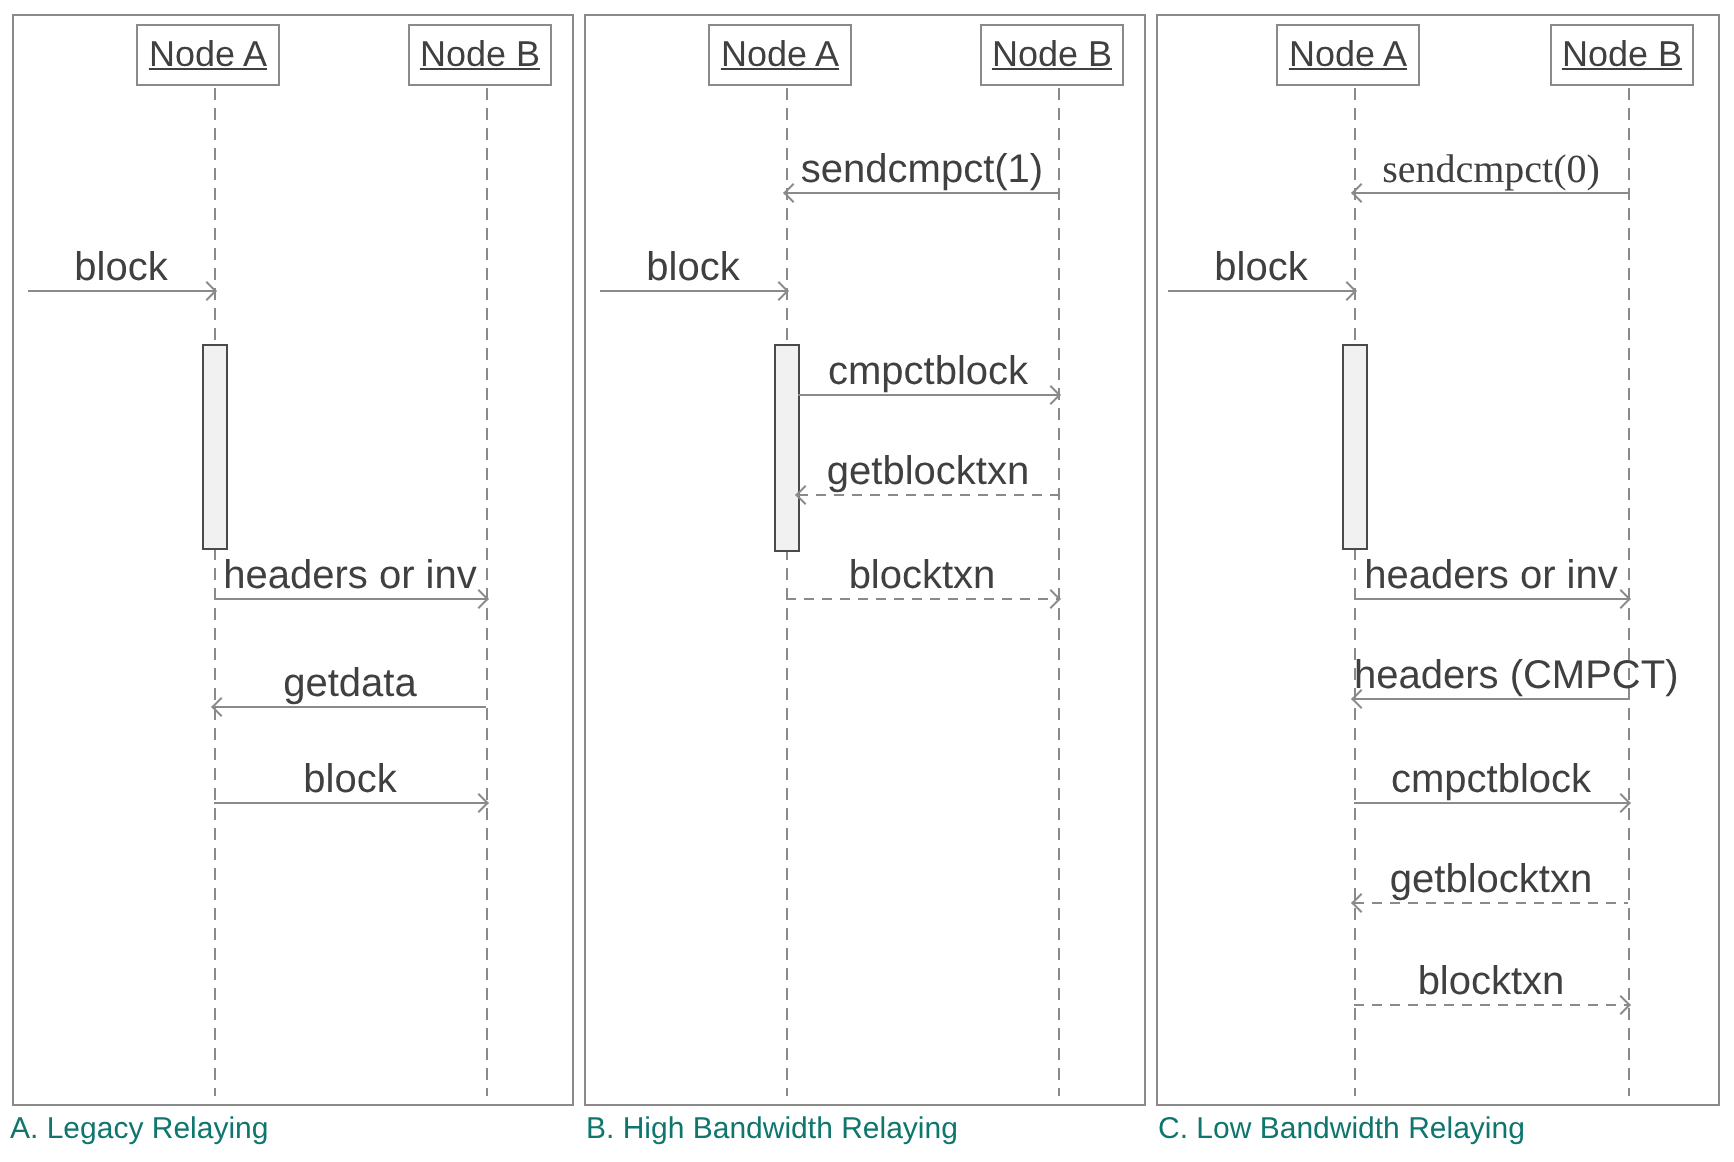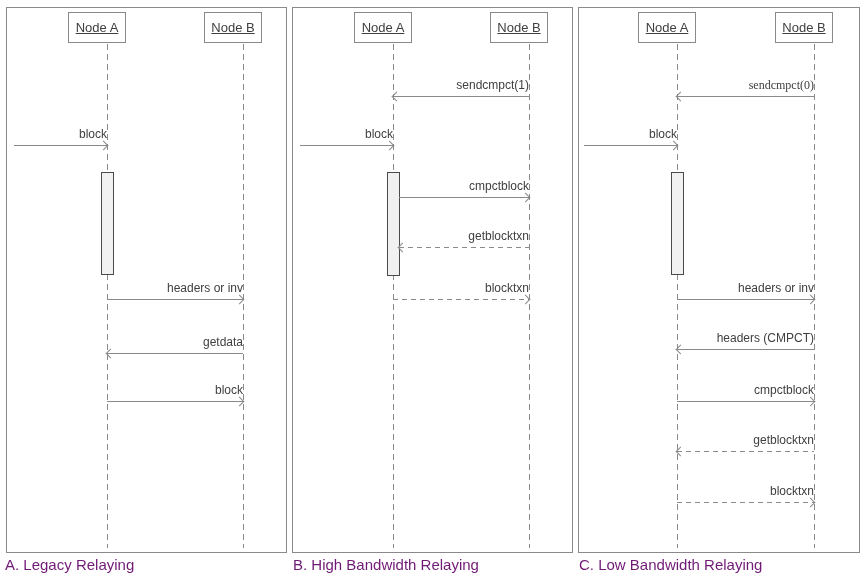--- a/index.html
+++ b/index.html
@@ -6,55 +6,55 @@
   body{
     width:867px;height:581px;position:relative;overflow:hidden;
     font-family:"Liberation Sans", sans-serif;
     -webkit-font-smoothing:antialiased;
   }
   .panel{
     position:absolute;top:7px;height:546px;
     border:1px solid #8a8a8a;background:#ffffff;box-sizing:border-box;
   }
   .actor{
-    position:absolute;top:12px;width:58px;height:31px;box-sizing:border-box;
+    position:absolute;top:12px;width:72px;height:31px;box-sizing:border-box;
     border:1px solid #8a8a8a;background:#ffffff;
     display:flex;align-items:center;justify-content:center;
-    font-size:13px;color:#404040;z-index:3;
+    font-size:18px;color:#404040;z-index:3;
   }
   .actor span{text-decoration:underline;}
   .lifeline{
     position:absolute;top:44px;height:504px;width:1px;z-index:1;
     background:repeating-linear-gradient(to bottom,#8a8a8a 0 6px,transparent 6px 10px);
   }
   .activation{
     position:absolute;width:11px;box-sizing:content-box;
     background:#f1f1f1;border:1px solid #4a4a4a;z-index:2;
   }
   .msg{position:absolute;z-index:2;}
   .msg .lbl{
-    height:20px;line-height:20px;text-align:right;
-    font-size:12px;color:#404040;white-space:nowrap;
+    height:20px;line-height:20px;text-align:center;
+    font-size:20px;color:#404040;white-space:nowrap;
   }
   .msg .ln{position:relative;height:1px;margin-top:1px;}
   .ln.solid{background:#8a8a8a;}
   .ln.dashed{background:repeating-linear-gradient(to right,#8a8a8a 0 5px,transparent 5px 9px);}
   .chev{position:absolute;width:7px;height:7px;box-sizing:border-box;}
   .chev.right{
     right:0;top:-3px;
     border-top:1px solid #8a8a8a;border-right:1px solid #8a8a8a;
     transform:rotate(45deg);transform-origin:center;
   }
   .chev.left{
     left:0;top:-3px;
     border-bottom:1px solid #8a8a8a;border-left:1px solid #8a8a8a;
     transform:rotate(45deg);transform-origin:center;
   }
   .caption{
-    position:absolute;top:556px;font-size:15px;color:#701a75;white-space:nowrap;
+    position:absolute;top:556px;font-size:15px;color:#0f766e;white-space:nowrap;
   }
 </style>
 </head>
 <body>
 
 <div class="panel" style="left:6px;width:281px;"></div>
 
 <div class="actor" style="left:68px;">
   <span>Node A</span>
 </div>

